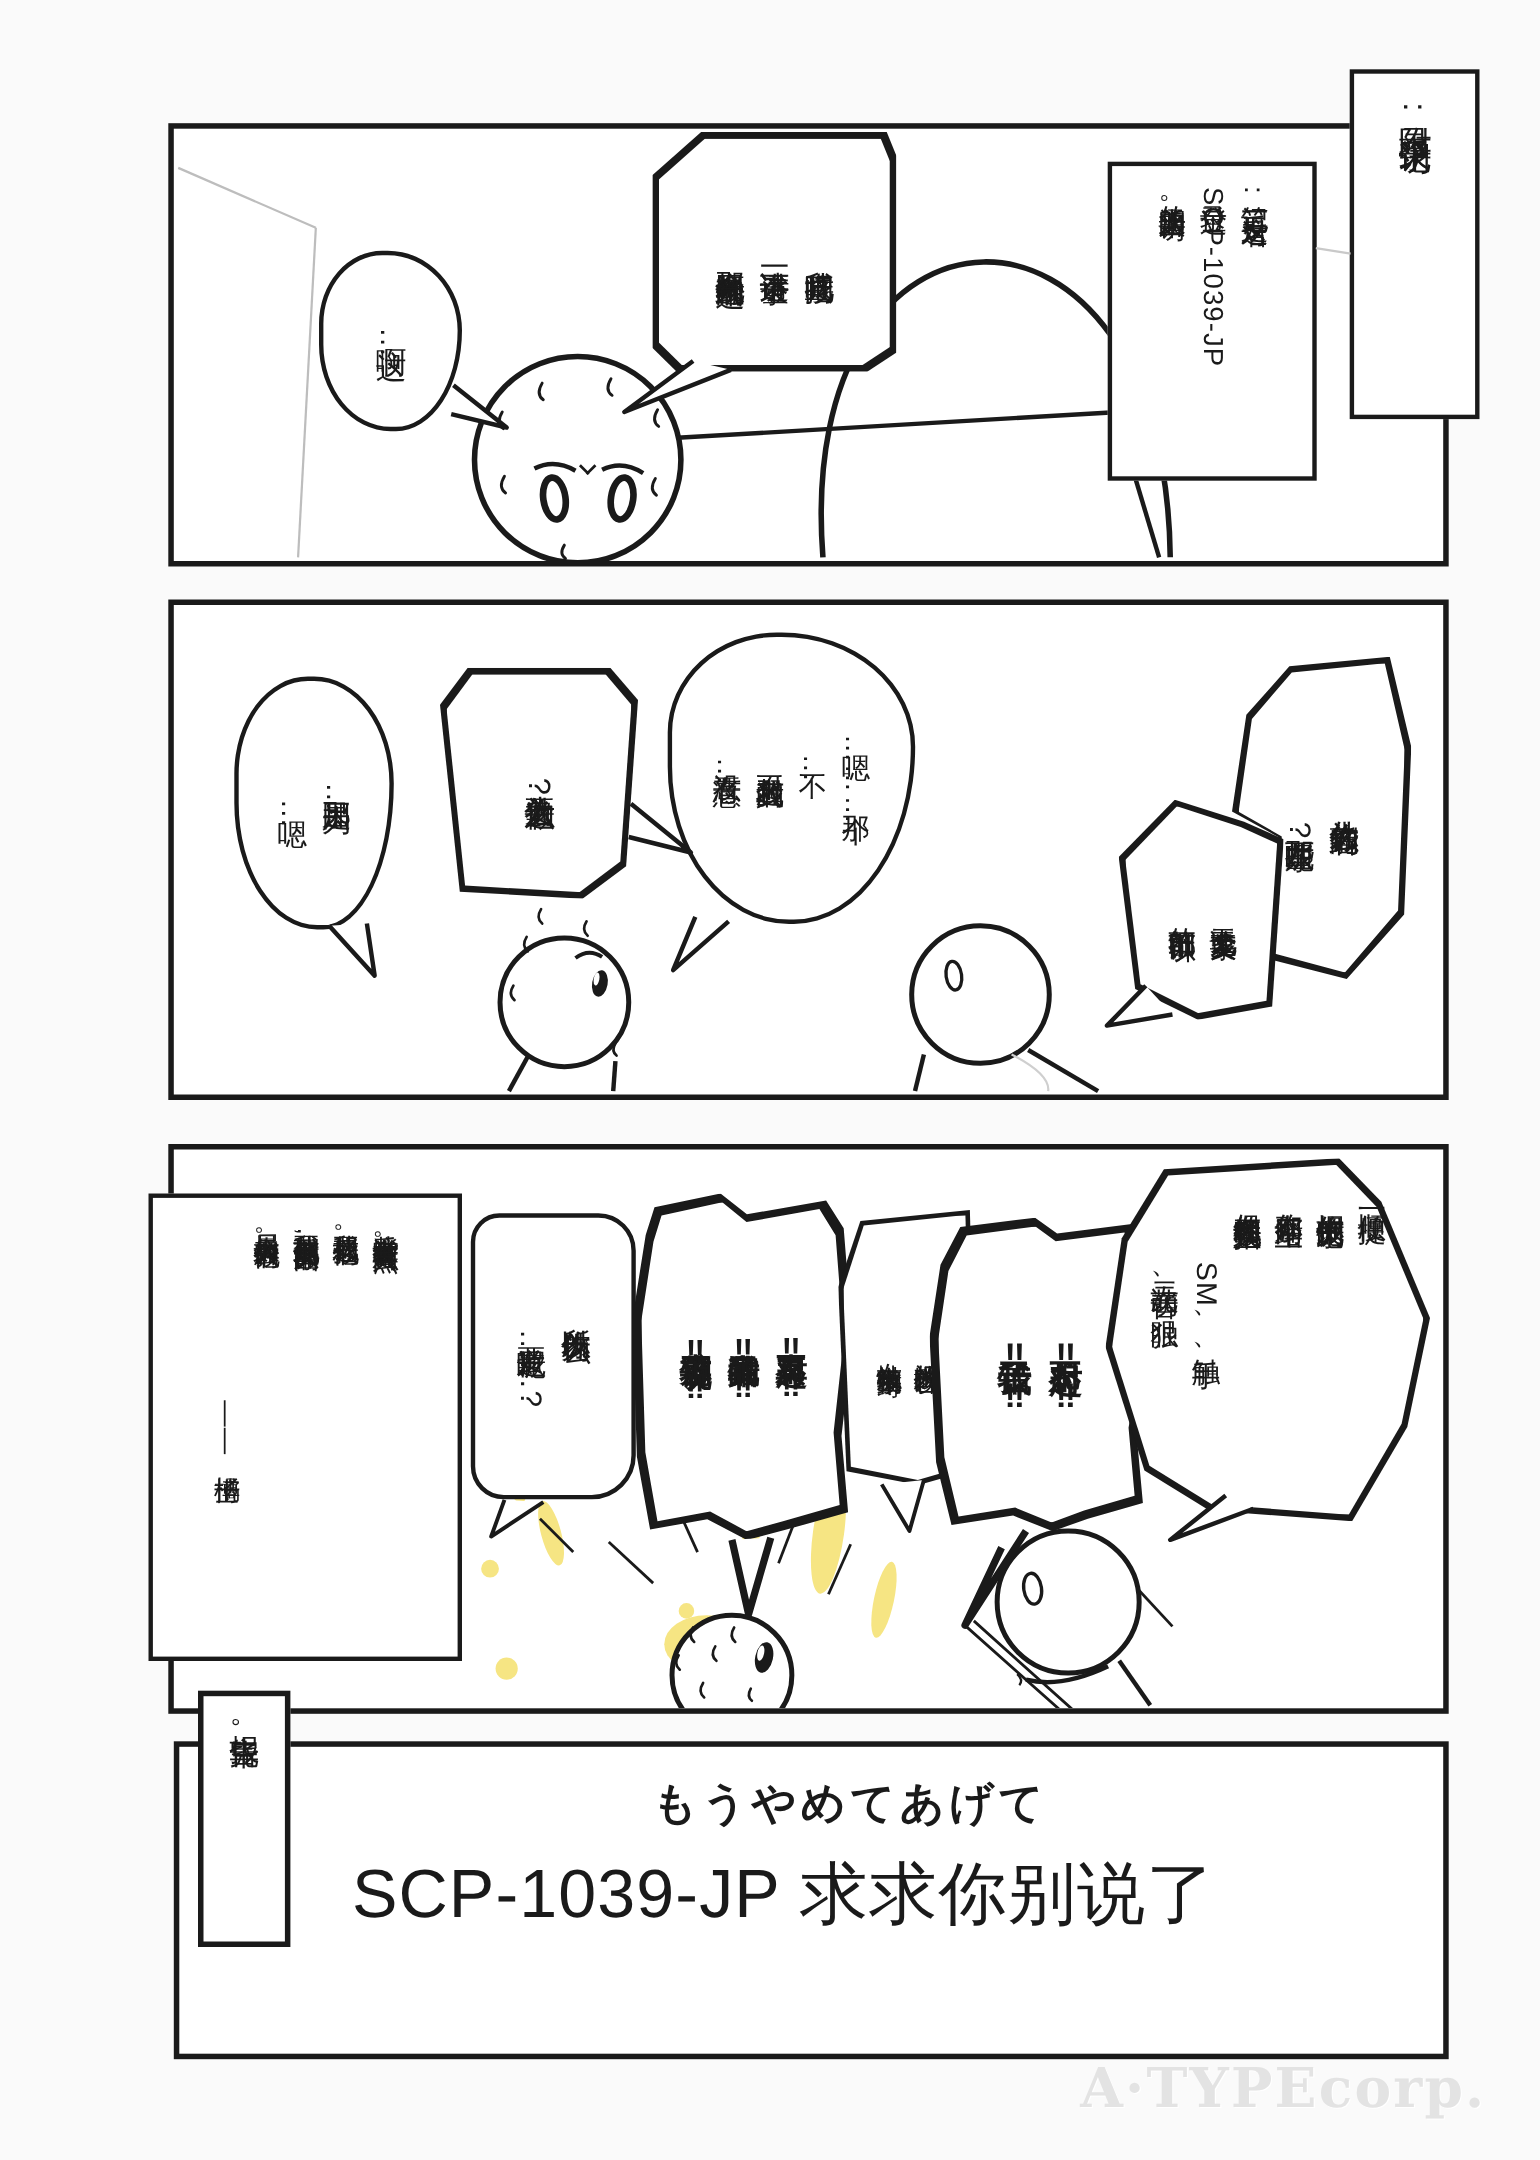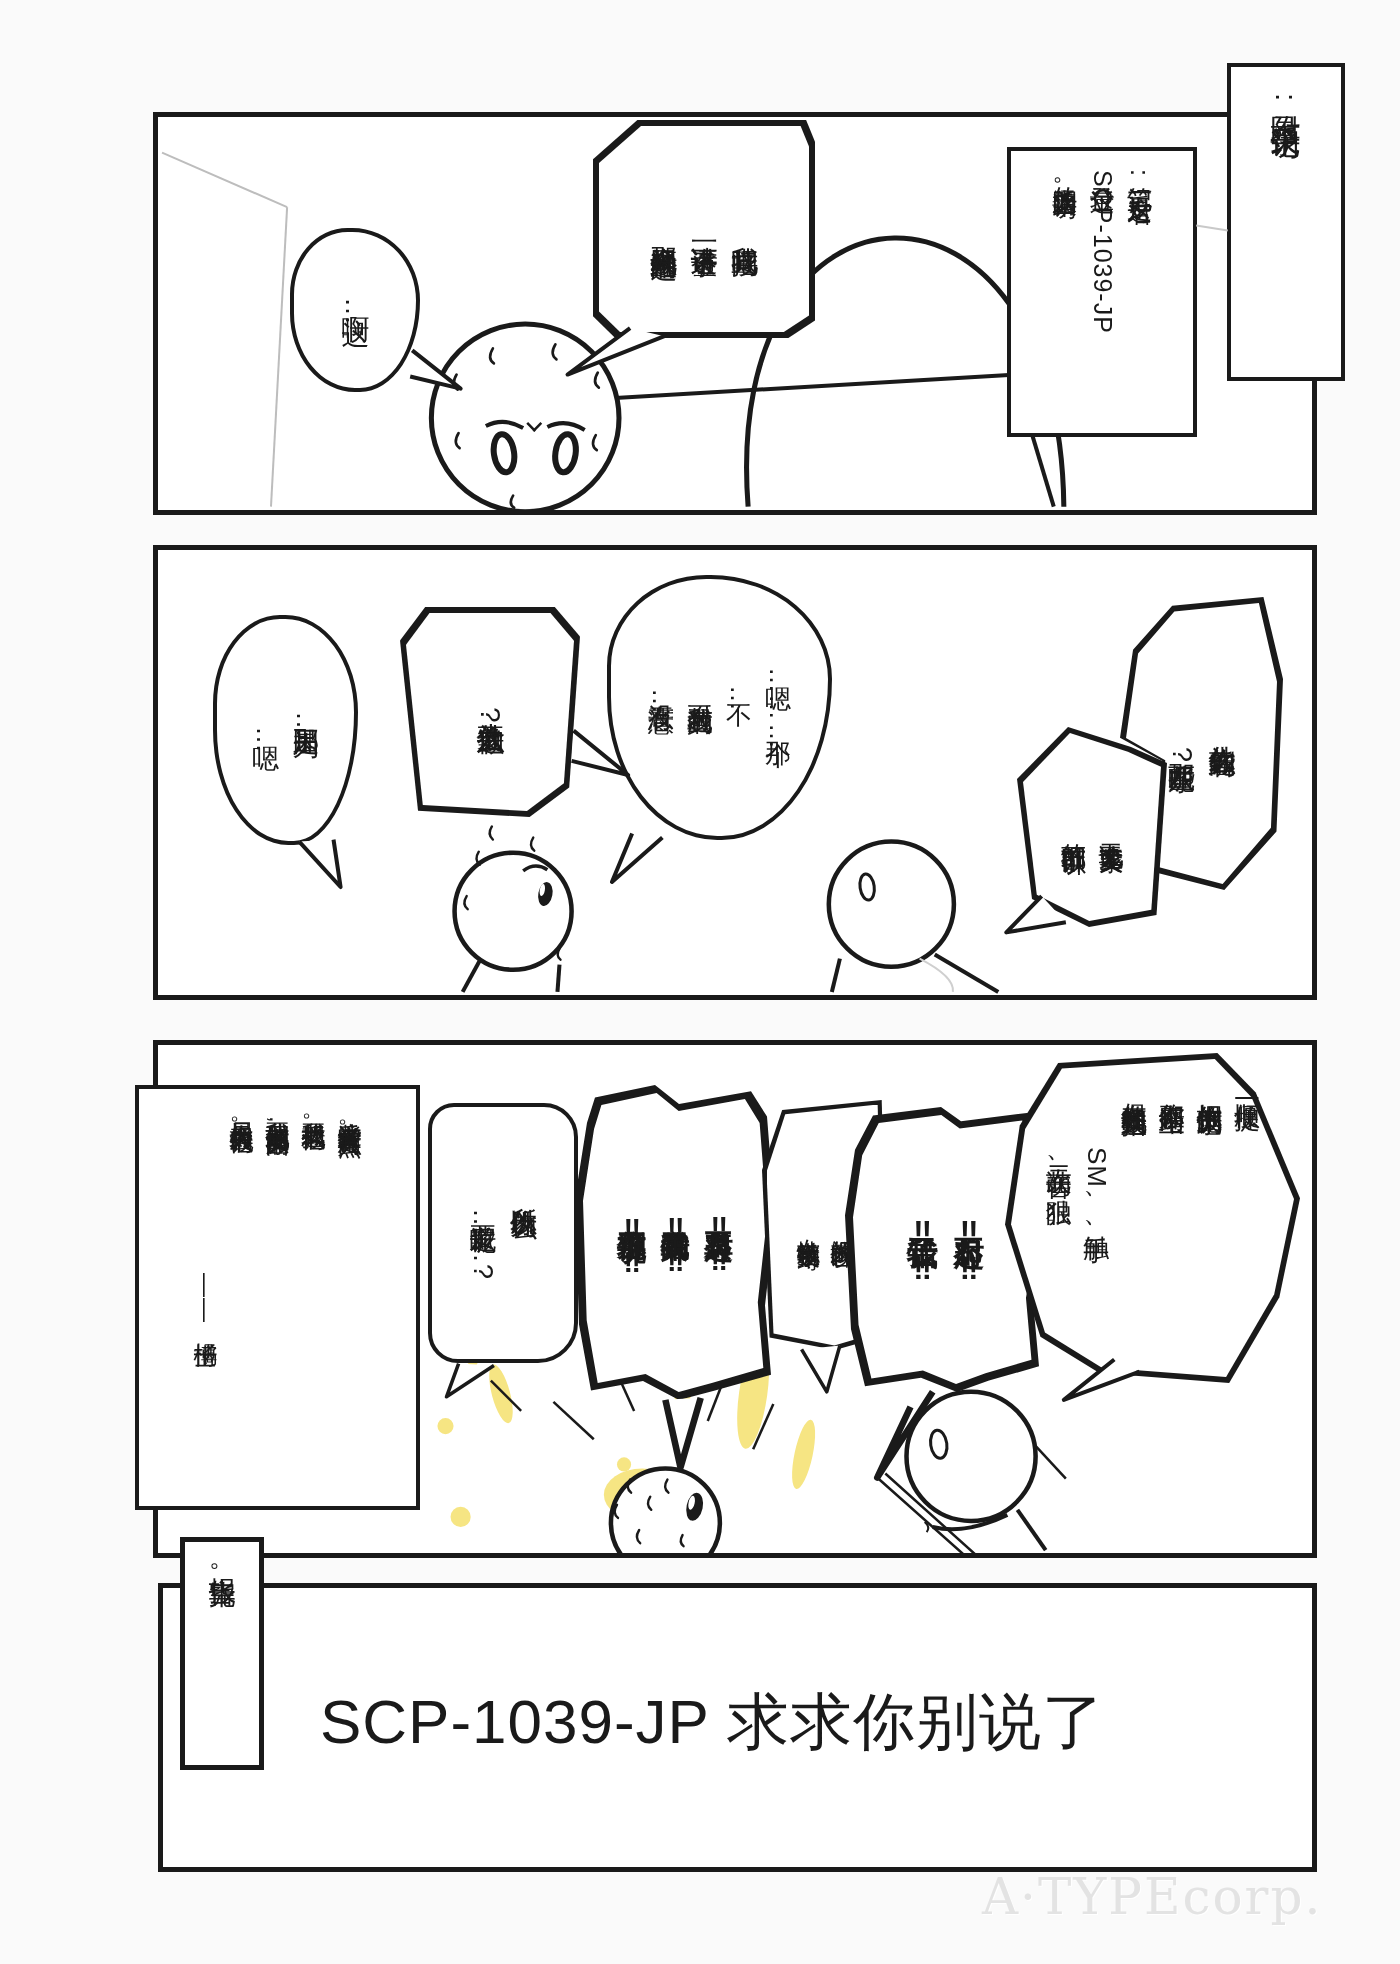--- a/index.html
+++ b/index.html
@@ -36,21 +36,21 @@
   .shape-b10{clip-path:polygon(16% 4%,95% 0,100% 94%,58% 100%,6% 95%,0 28%);}
   .shape-b11{clip-path:polygon(10% 4%,40% 0,52% 6%,88% 2%,96% 10%,100% 42%,95% 70%,98% 92%,70% 97%,52% 100%,34% 94%,8% 97%,2% 76%,0 36%,6% 12%);}
   
   .notebox{position:absolute;background:#fff;border:4px solid #1a1a1a;box-sizing:border-box;z-index:6;
     display:flex;align-items:flex-start;justify-content:center;}
   
   .center-line{position:absolute;width:100%;text-align:center;}
   .watermark{
     position:absolute;left:982px;top:1868px;z-index:7;
     font-family:"DejaVu Serif","Liberation Serif",serif;
-    font-size:50px;font-weight:normal;letter-spacing:2px;color:#e3e3e3;
+    font-size:50px;font-weight:bold;letter-spacing:2px;color:#e3e3e3;
     text-shadow:1px 1px 0 #ffffff;
   }
   .connector{position:absolute;left:1196px;top:227px;width:32px;height:2px;background:#c9c9c9;transform:rotate(9deg);z-index:6;}
 </style>
 </head>
 <body>
 
 <div class="panel" style="left:153px;top:112px;width:1154px;height:393px;">
   <svg class="layer art" viewBox="0 0 1144 383" width="1144" height="383">
     <g stroke="#bdbdbd" stroke-width="2" fill="none">
@@ -329,20 +329,21 @@
   <div class="vtext" style="font-size:24px;line-height:1.5;">
     <span>这些受害者肯定有什么共同点。</span>
     <span>我想要拯救他们。</span>
     <span>我要找到他们出现异常的原因,</span>
     <span>尽最大努力去解救他们。</span>
     <span class="pt170">——橘博士</span>
   </div>
 </div>
 
 <div class="panel" style="left:158px;top:1583px;width:1149px;height:279px;">
+  <div class="center-line" style="left:260px;width:700px;top:24px;font-size:40px;font-weight:bold;letter-spacing:4px;"><span>もうやめてあげて</span></div>
   <div class="center-line" style="left:-25px;top:92px;font-size:62px;font-weight:normal;letter-spacing:1px;"><span>SCP-1039-JP 求求你别说了</span></div>
 </div>
 
 <div class="notebox" style="left:180px;top:1537px;width:84px;height:233px;border-width:5px;padding-top:14px;background:#ffffff;">
   <div class="vtext" style="font-size:27px;">
     <span>报告完毕。</span>
   </div>
 </div>
 
 <div class="watermark">A·TYPEcorp.</div>

